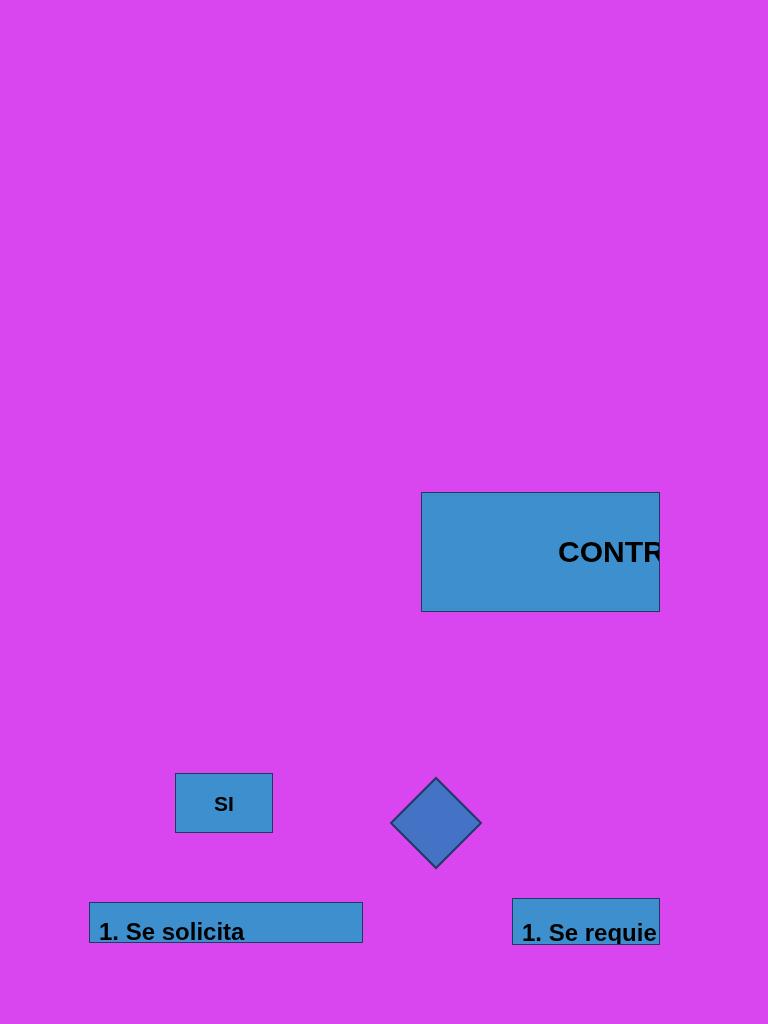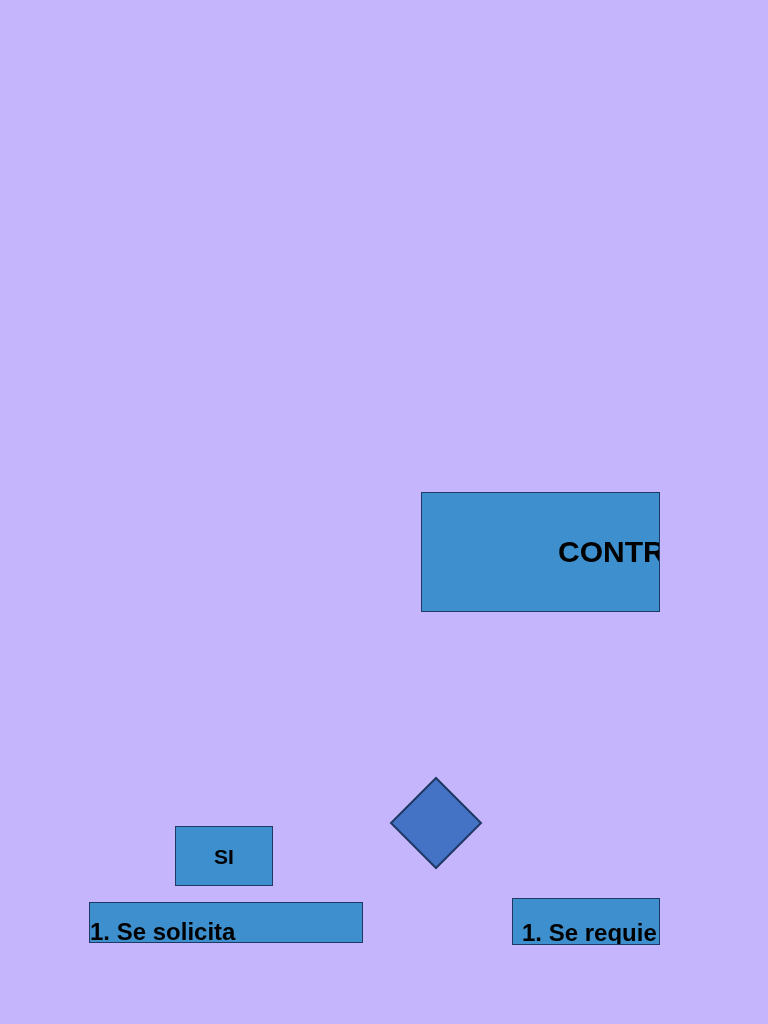--- a/index.html
+++ b/index.html
@@ -13,21 +13,21 @@
     position: relative;
     overflow: hidden;
     font-family: "Liberation Sans", sans-serif;
   }
   #canvas {
     position: absolute;
     left: 0;
     top: 0;
     width: 768px;
     height: 1024px;
-    background: #c4b5fd;
+    background: #d946ef;
     text-decoration: underline;
   }
   .shape {
     position: absolute;
     box-sizing: border-box;
     display: flex;
     align-items: center;
     overflow: hidden;
   }
   .proc {
@@ -67,21 +67,21 @@
     width: 320px;
     height: 84px;
   }
   #shape-empresa .label {
     font-size: 22px;
   }
 
   
   #shape-si {
     left: 175px;
-    top: 826px;
+    top: 773px;
     width: 98px;
     height: 60px;
   }
   #shape-si .label {
     font-size: 21px;
   }
 
   
   #shape-no {
     left: 563px;
@@ -109,20 +109,21 @@
 
   
   #shape-step-si {
     left: 89px;
     top: 902px;
     width: 274px;
     height: 41px;
   }
   #shape-step-si .label {
     font-size: 24px;
+    padding-left: 9px;
     transform: translateY(9px);
   }
 
   
   #shape-step-no {
     left: 512px;
     top: 898px;
     width: 148px;
     height: 47px;
   }

